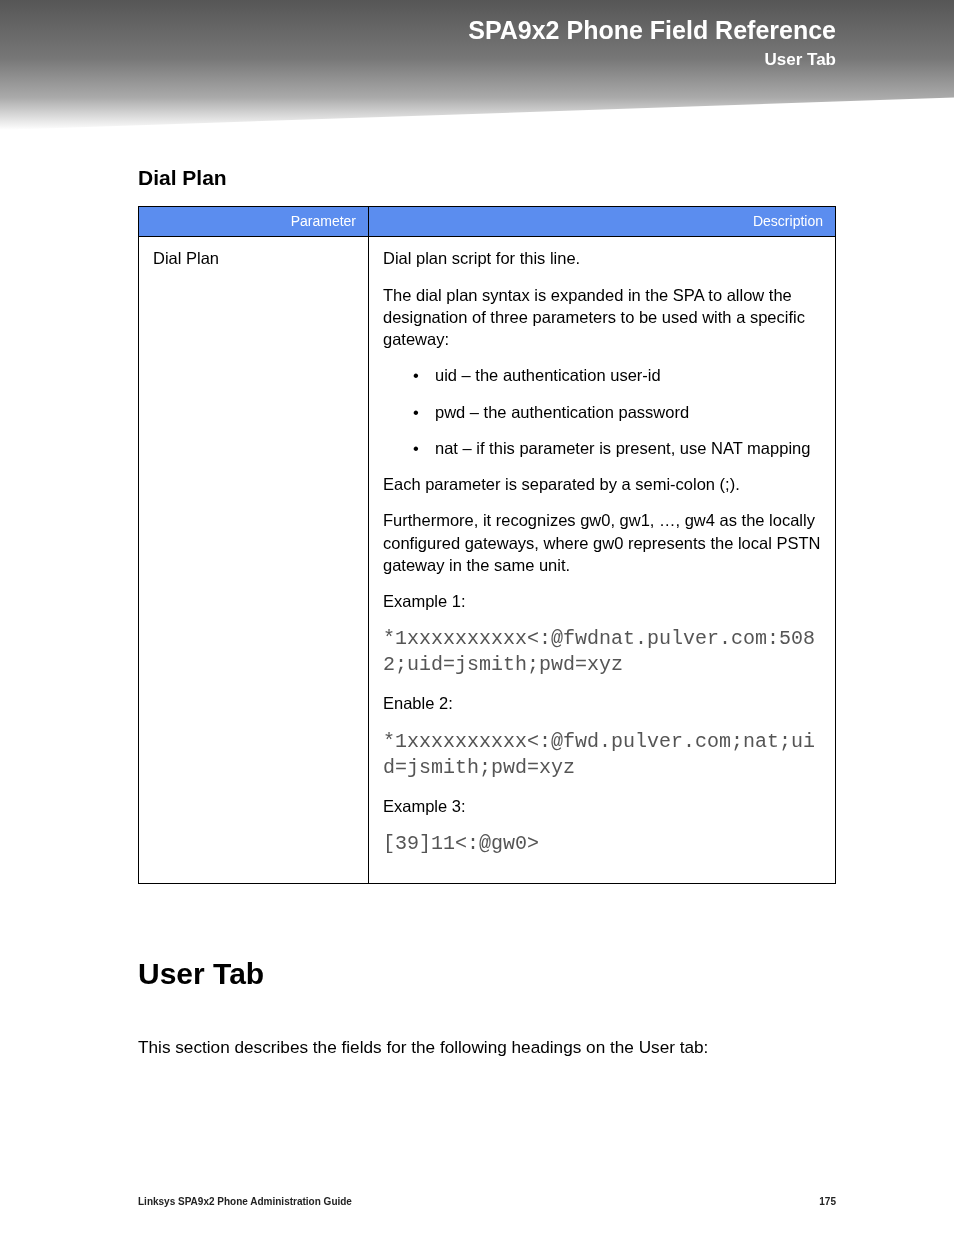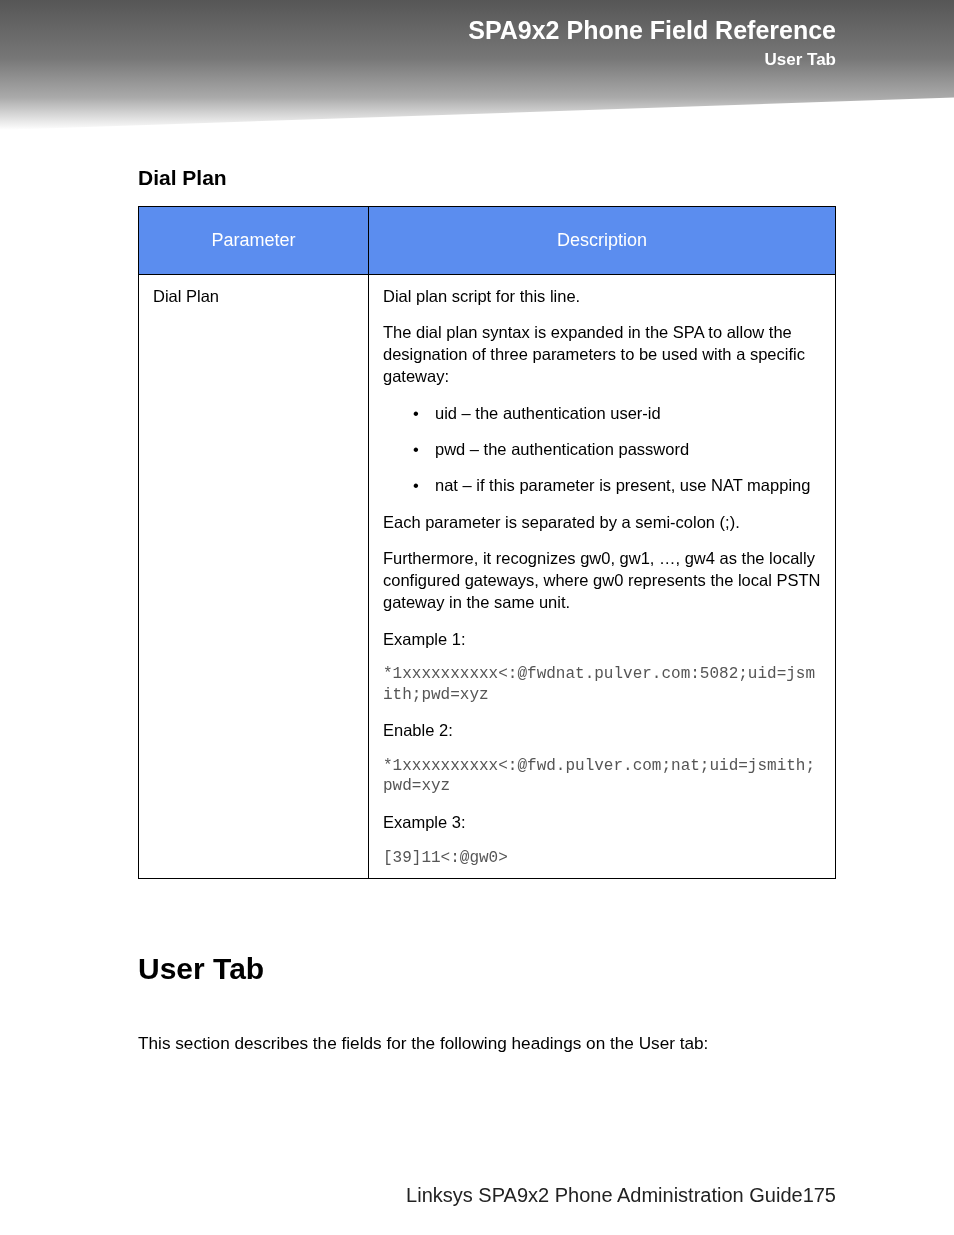--- a/index.html
+++ b/index.html
@@ -55,64 +55,65 @@
   table.param {
     border-collapse: collapse;
     width: 100%;
     margin-top: 10px;
     font-size: 16.5px;
   }
   table.param th {
     background: #5b8def;
     color: #fff;
     font-weight: 400;
-    text-align: center;
-    padding: 21px 12px;
+    text-align: right;
+    padding: 5px 12px;
     border: 1px solid #000;
     border-bottom: none;
-    font-size: 18px;
+    font-size: 14px;
   }
   table.param td {
     border: 1px solid #000;
     padding: 10px 14px;
     vertical-align: top;
   }
   table.param td.paramname { width: 33%; }
   .desc p { margin-bottom: 14px; }
   .desc p:last-child { margin-bottom: 0; }
   .desc ul { list-style: none; padding-left: 30px; margin-bottom: 14px; }
   .desc ul li { position: relative; padding-left: 22px; margin-bottom: 14px; }
   .desc ul li::before {
     content: "•";
     position: absolute;
     left: 0;
     top: 0;
   }
   .mono {
     font-family: "Courier New", monospace;
-    font-size: 16px;
+    font-size: 20px;
     color: #555;
     word-break: break-all;
     line-height: 1.3;
     margin-bottom: 14px;
   }
   h2.section {
     font-size: 30px;
     font-weight: 700;
     margin: 70px 0 42px 0;
   }
   .footer {
     position: absolute;
     bottom: 28px;
     left: 138px;
     right: 118px;
     display: flex;
-    justify-content: flex-end;
-    font-size: 20px;
+    justify-content: space-between;
+    font-size: 10px;
     color: #222;
+    font-weight: bold;
   }
 </style>
 </head>
 <body>
 
 <div class="header">
   <div class="header-bg"></div>
   <div class="header-title">SPA9x2 Phone Field Reference</div>
   <div class="header-sub">User Tab</div>
 </div>
@@ -141,21 +142,21 @@
             <li>pwd – the authentication password</li>
             <li>nat – if this parameter is present, use NAT mapping</li>
           </ul>
           <p>Each parameter is separated by a semi-colon (;).</p>
           <p>Furthermore, it recognizes gw0, gw1, …, gw4 as the locally configured gateways, where gw0 represents the local PSTN gateway in the same unit.</p>
           <p>Example 1:</p>
           <div class="mono">*1xxxxxxxxxx&lt;:@fwdnat.pulver.com:5082;uid=jsmith;pwd=xyz</div>
           <p>Enable 2:</p>
           <div class="mono">*1xxxxxxxxxx&lt;:@fwd.pulver.com;nat;uid=jsmith;pwd=xyz</div>
           <p>Example 3:</p>
-          <div class="mono" style="margin-bottom:0">[39]11&lt;:@gw0&gt;</div>
+          <div class="mono" style="margin-bottom:16px">[39]11&lt;:@gw0&gt;</div>
         </td>
       </tr>
     </tbody>
   </table>
 
   <h2 class="section">User Tab</h2>
 
   <p>This section describes the fields for the following headings on the User tab:</p>
 
 </div>

